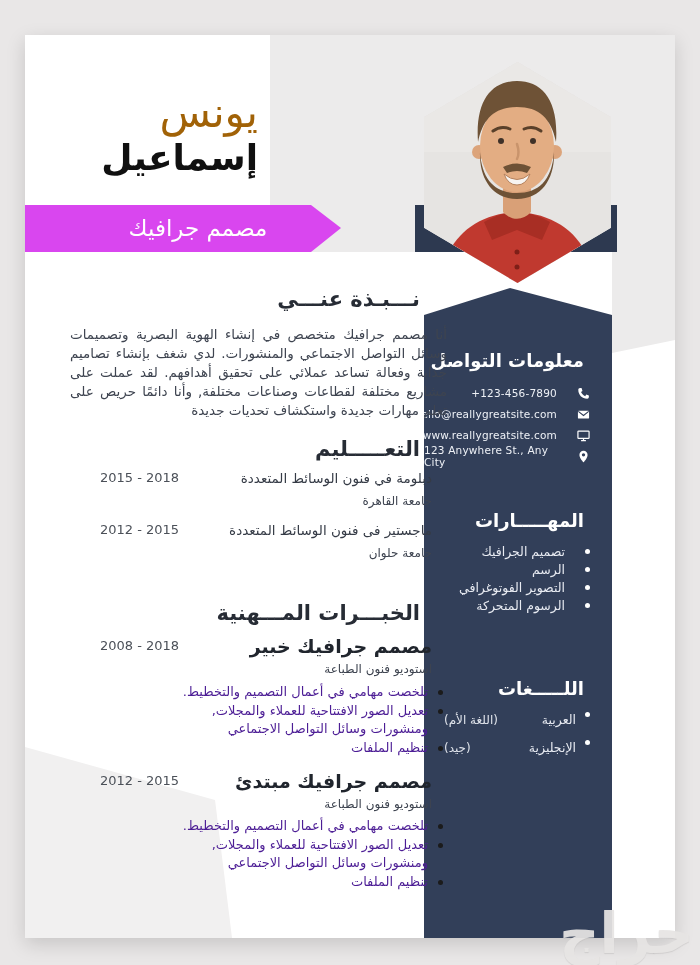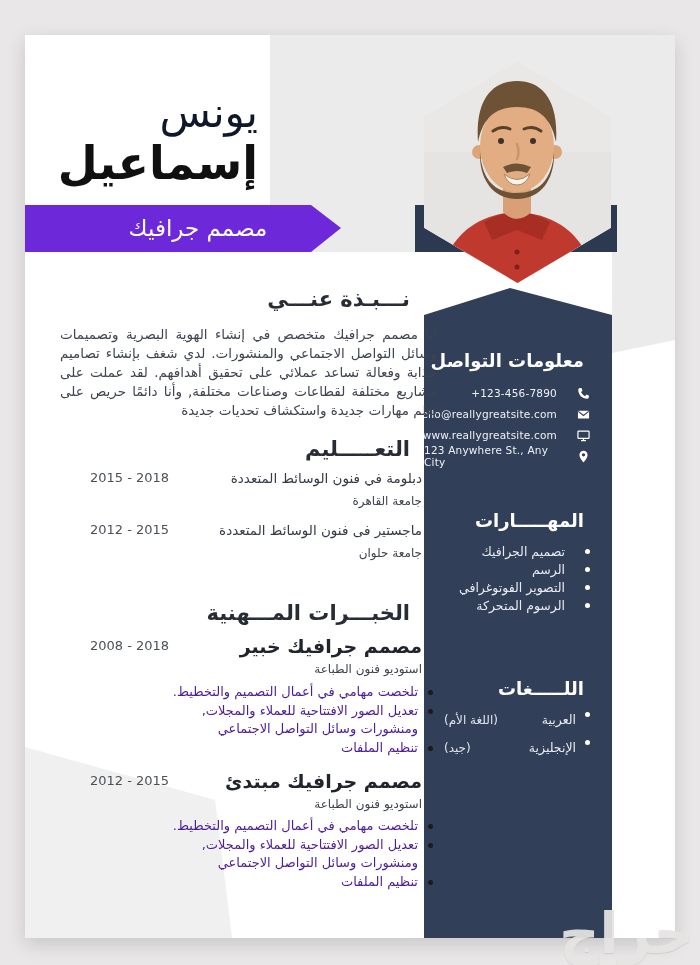--- a/index.html
+++ b/index.html
@@ -10,21 +10,21 @@
         box-shadow:0 6px 18px rgba(0,0,0,.15);}
 
   
   .gray-top{position:absolute;left:0;top:0;width:650px;height:370px;background:#ecebeb;
     clip-path:polygon(245px 0,650px 0,650px 305px,587px 318px,587px 217px,245px 217px);}
   .gray-wedge{position:absolute;left:0;top:712px;width:210px;height:191px;background:#f1f0f0;
     clip-path:polygon(0 0,190px 53px,207px 191px,0 191px);}
 
   
   .band-b{position:absolute;left:390px;top:170px;width:202px;height:47px;background:#2d3950;}
-  .band-a{position:absolute;left:0;top:170px;width:316px;height:47px;background:#6d28d9;
+  .band-a{position:absolute;left:0;top:170px;width:316px;height:47px;background:#d946ef;
     clip-path:polygon(0 0,286px 0,316px 23px,286px 47px,0 47px);}
   .band-a .label{display:block;width:286px;text-align:center;line-height:47px;color:#fff;font-size:23px;}
 
   
   .photo-hex{position:absolute;left:399px;top:27px;width:187px;height:221px;background:#e6e4e2;
     clip-path:polygon(50% 0,100% 25%,100% 75%,50% 100%,0 75%,0 25%);}
 
   
   .sidebar{position:absolute;left:399px;top:253px;width:188px;height:650px;background:#323f59;
     clip-path:polygon(0 27px,86px 0,188px 27px,188px 650px,0 650px);}
@@ -38,25 +38,25 @@
   .s-row{display:flex;align-items:center;gap:20px;padding-right:22px;height:18px;color:#e8ebf2;font-size:12.5px;}
   .dot{width:5px;height:5px;border-radius:50%;background:#fff;flex:0 0 auto;}
   .lang-list{position:absolute;top:424px;right:0;left:0;display:flex;flex-direction:column;gap:13px;}
   .l-row{display:flex;align-items:center;justify-content:space-between;padding:0 22px 0 20px;
          color:#e8ebf2;font-size:12.5px;}
   .l-name{display:flex;gap:9px;}
   .l-level{font-size:12px;color:#dfe3ea;}
 
   
   .name-block{position:absolute;left:0;top:52px;width:233px;text-align:right;}
-  .name-first{font-size:42px;font-weight:400;color:#0f172a;line-height:1.22;}
-  .name-last{font-size:46px;font-weight:700;color:#101010;line-height:1.12;text-align:right;}
-
-  
-  .content{position:absolute;left:35px;top:252px;width:377px;height:645px;}
+  .name-first{font-size:42px;font-weight:400;color:#a16207;line-height:1.22;}
+  .name-last{font-size:36px;font-weight:700;color:#101010;line-height:1.12;text-align:right;}
+
+  
+  .content{position:absolute;left:45px;top:252px;width:377px;height:645px;}
   .h-sec{position:absolute;right:27px;left:0;font-size:21px;font-weight:700;color:#272c35;text-align:right;}
   .h-about{top:0;} .h-edu{top:150px;} .h-exp{top:314px;}
   .about-p{position:absolute;top:38px;right:0;left:0;font-size:13.5px;line-height:19px;color:#3e4450;
            text-align:justify;}
   .eitem,.job{position:absolute;right:15px;left:0;text-align:right;}
   .e1{top:180px;} .e2{top:232px;} .j1{top:348px;} .j2{top:483px;}
   .dates{position:absolute;left:30px;top:3px;direction:ltr;font-size:13px;color:#4b5058;}
   .degree{font-size:13.5px;color:#353b46;line-height:23px;}
   .org{font-size:12px;color:#3e4450;line-height:22px;}
   .role{font-size:19px;font-weight:700;color:#20252d;line-height:23px;}

